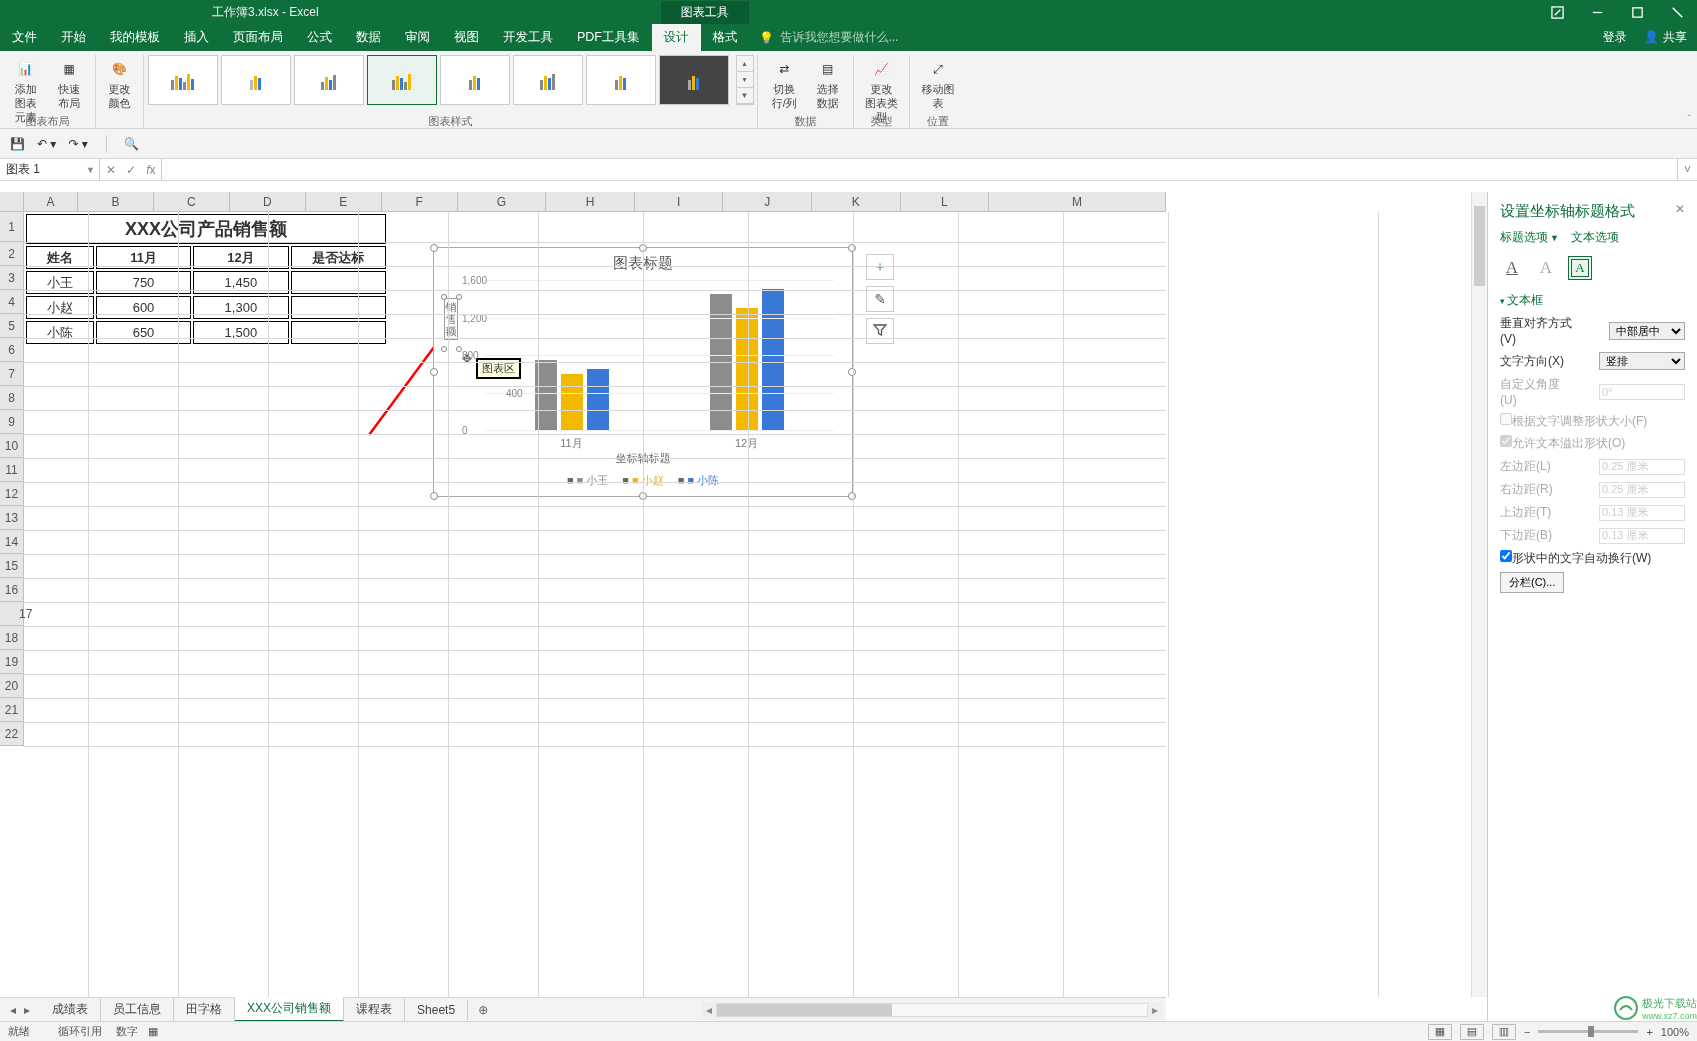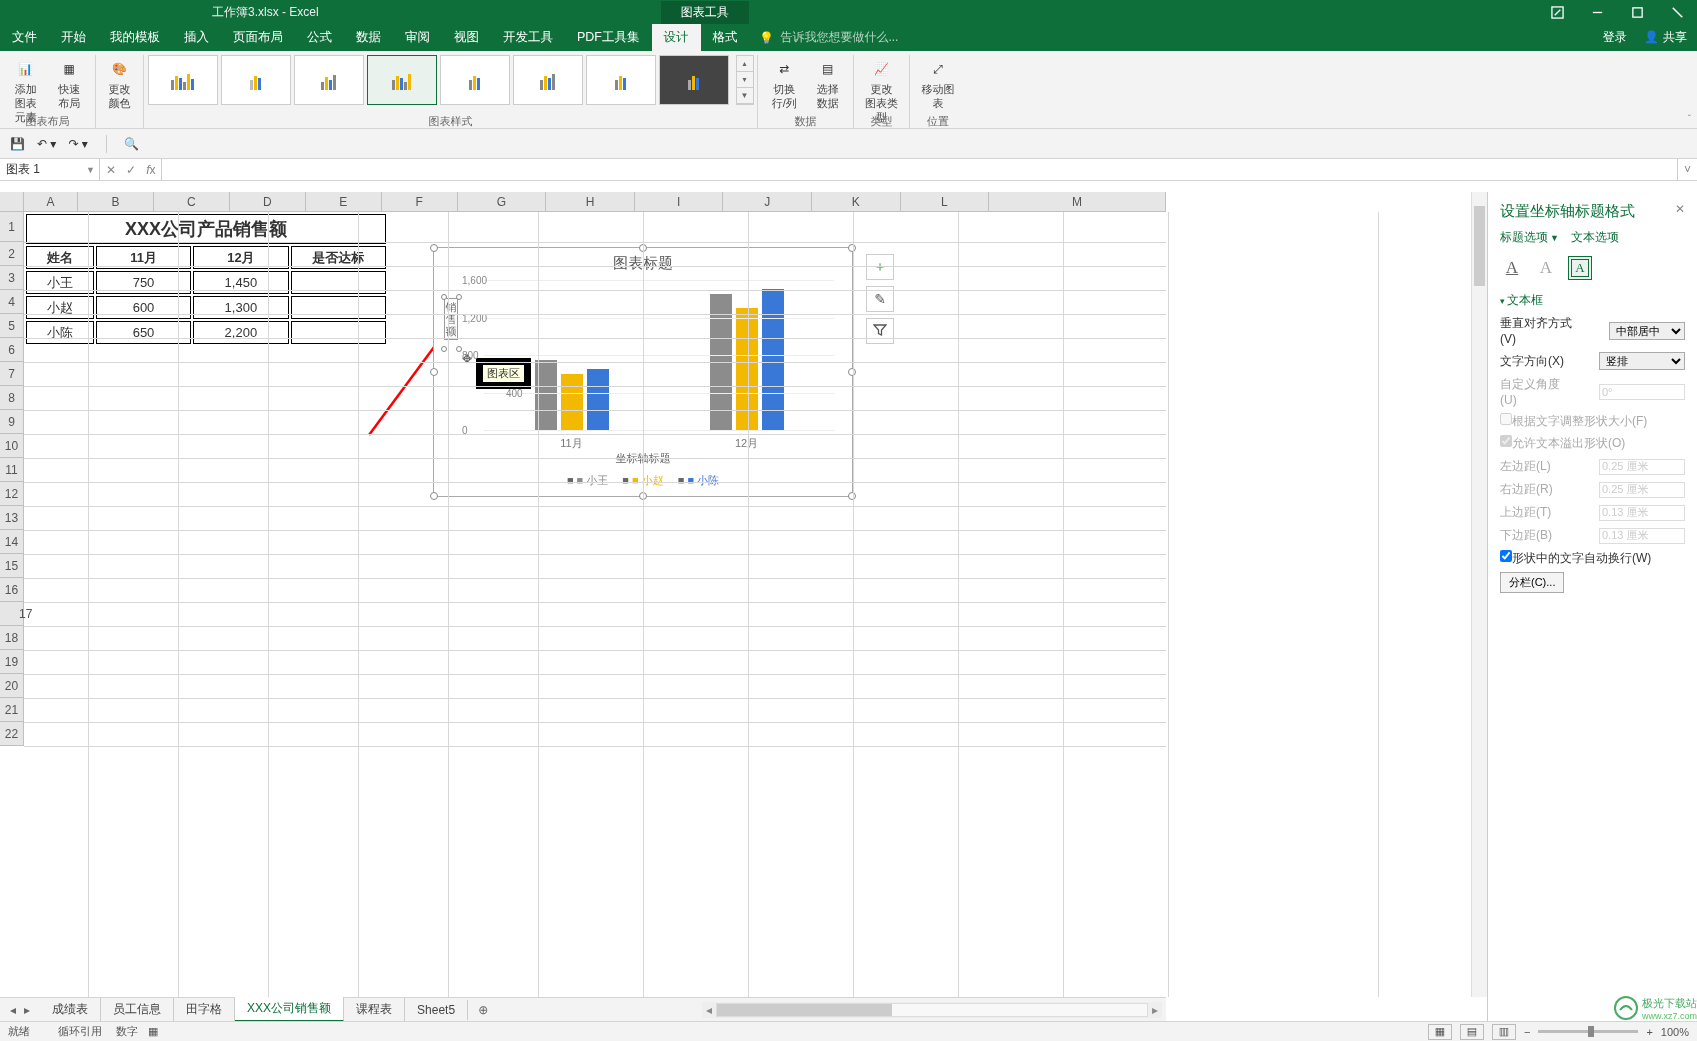--- a/index.html
+++ b/index.html
@@ -71,21 +71,21 @@
 .axis-label-v { position: absolute; left: 10px; top: 50px; width: 14px; font-size: 11px; color: #666; text-align: center; line-height: 1.1; border: 1px solid #999; padding: 2px 0; }
 .y-tick { position: absolute; left: 28px; font-size: 10px; color: #888; transform: translateY(-50%); }
 .y-gl { position: absolute; left: 50px; width: 350px; height: 1px; background: #eee; }
 .bar { position: absolute; bottom: 0; width: 22px; }
 .x-lbl { position: absolute; font-size: 11px; color: #777; transform: translateX(-50%); }
 .axis-title-h { position: absolute; bottom: 30px; width: 100%; text-align: center; font-size: 11px; color: #666; }
 .legend { position: absolute; bottom: 8px; width: 100%; display: flex; justify-content: center; gap: 14px; font-size: 11px; color: #666; }
 .legend span::before { content: "■ "; }
 .side-tools { position: absolute; right: -42px; top: 6px; display: flex; flex-direction: column; gap: 6px; }
 .side-tools button { width: 28px; height: 26px; border: 1px solid #ccc; background: #fff; cursor: pointer; font-size: 14px; color: #555; }
-.tooltip-hover { position: absolute; left: 42px; top: 110px; border: 7px solid #000000; background: #ffffe1; font-size: 11px; padding: 1px 4px; }
+.tooltip-hover { position: absolute; left: 42px; top: 110px; border: 2px solid #000000; background: #ffffe1; font-size: 11px; padding: 1px 4px; }
 .red-arrow { position: absolute; left: 335px; top: 73px; width: 125px; height: 155px; pointer-events: none; }
 
 
 .sheet-tabs { position: absolute; left: 0; bottom: 20px; width: 1166px; height: 24px; background: #f3f3f3; border-top: 1px solid #d4d4d4; display: flex; align-items: center; }
 .sheet-nav { display: flex; padding: 0 10px; gap: 8px; color: #666; }
 .sheet-tab { padding: 3px 12px; border-right: 1px solid #ccc; font-size: 12px; color: #444; cursor: pointer; }
 .sheet-tab.active { background: #fff; border-bottom: 2px solid #0e6f3b; color: #0e6f3b; }
 .add-sheet { padding: 0 10px; color: #666; }
 .h-scroll { margin-left: auto; width: 460px; height: 16px; background: #eee; display: flex; align-items: center; margin-right: 4px; }
 .h-track { flex: 1; height: 14px; background: #f8f8f8; border: 1px solid #ddd; position: relative; }
@@ -397,21 +397,21 @@
       </tr>
       <tr>
         <td>小赵</td>
             <td style="position:relative">600</td>
             <td>1,300</td>
             <td></td>
       </tr>
       <tr>
         <td>小陈</td>
             <td>650</td>
-            <td>2,200</td>
+            <td>1,500</td>
             <td></td>
       </tr>
     </tbody>
       </table>
 
     <svg class="red-arrow" viewBox="0 0 125 155">
       <defs>
           <marker id="ah" markerWidth="10" markerHeight="10" refX="8" refY="5" orient="auto">
             <path d="M0,0 L10,5 L0,10 Z" fill="red"></path>
           </marker>

